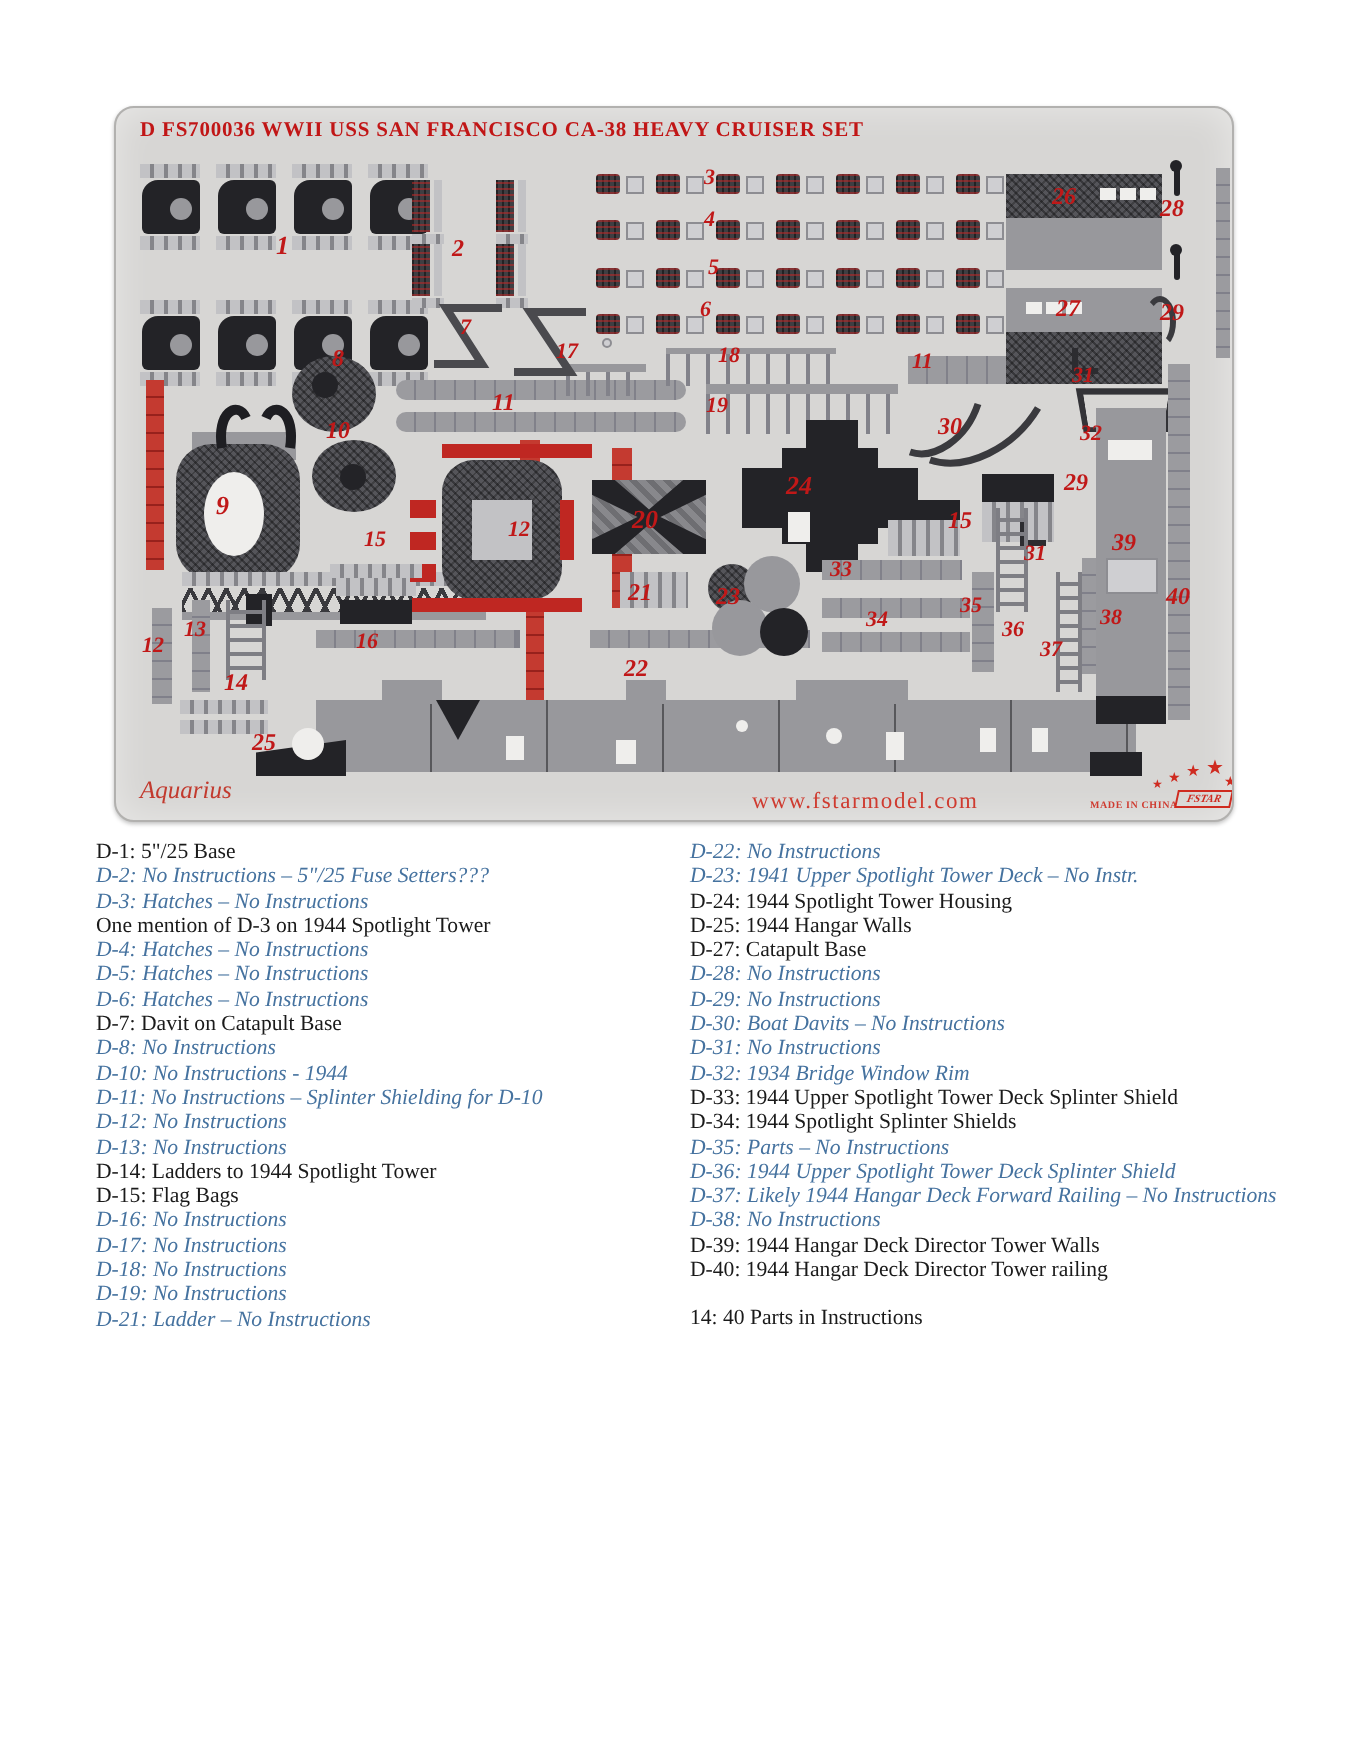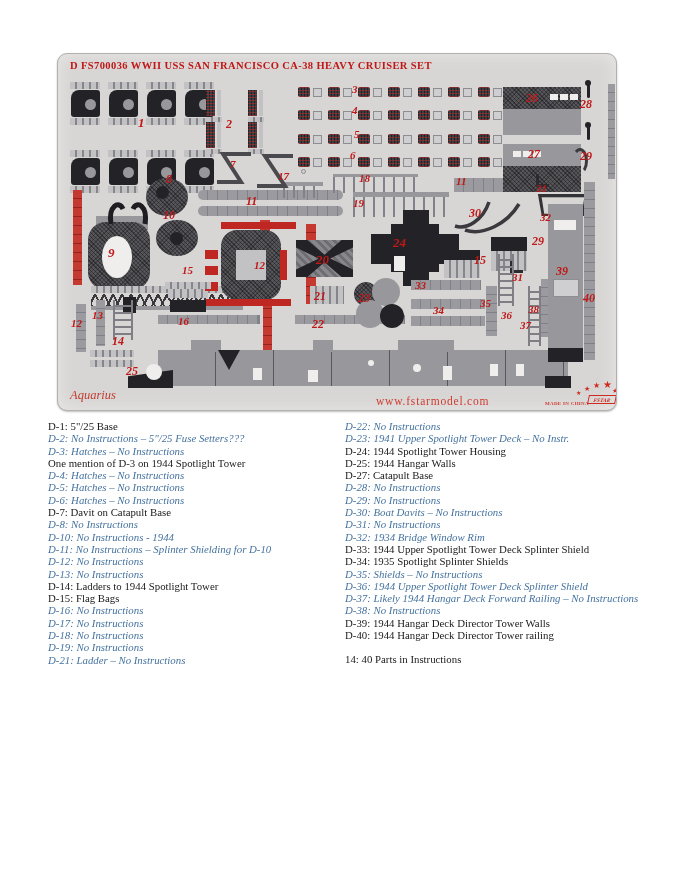--- a/index.html
+++ b/index.html
@@ -301,39 +301,39 @@
           <span class="lbl" style="left: 34px; top: 256px; font-size: 11px;">13</span>
           <span class="lbl" style="left: 54px; top: 281px; font-size: 12px;">14</span>
           <span class="lbl" style="left: 124px; top: 211px; font-size: 11px;">15</span>
           <span class="lbl" style="left: 416px; top: 200px; font-size: 12px;">15</span>
           <span class="lbl" style="left: 120px; top: 262px; font-size: 11px;">16</span>
           <span class="lbl" style="left: 220px; top: 117px; font-size: 11px;">17</span>
           <span class="lbl" style="left: 301px; top: 119px; font-size: 11px;">18</span>
           <span class="lbl" style="left: 295px; top: 144px; font-size: 11px;">19</span>
           <span class="lbl" style="left: 258px; top: 199px; font-size: 13px;">20</span>
           <span class="lbl" style="left: 256px; top: 236px; font-size: 12px;">21</span>
-          <span class="lbl" style="left: 254px; top: 264px; font-size: 12px; text-align: center;">22</span>
+          <span class="lbl" style="left: 254px; top: 274px; font-size: 12px; text-align: center;">22</span>
           <span class="lbl" style="left: 300px; top: 238px; font-size: 12px;">23</span>
           <span class="lbl" style="left: 335px; top: 182px; font-size: 13px;">24</span>
           <span class="lbl" style="left: 68px; top: 311px; font-size: 12px;">25</span>
           <span class="lbl" style="left: 468px; top: 38px; font-size: 12px; font-family: Liberation Serif, serif;">26</span>
           <span class="lbl" style="left: 470px; top: 94px; font-size: 12px;">27</span>
           <span class="lbl" style="left: 522px; top: 44px; font-size: 12px;">28</span>
           <span class="lbl" style="left: 522px; top: 96px; font-size: 12px;">29</span>
           <span class="lbl" style="left: 474px; top: 181px; font-size: 12px;">29</span>
           <span class="lbl" style="left: 411px; top: 153px; font-size: 12px;">30</span>
           <span class="lbl" style="left: 478px; top: 129px; font-size: 11px;">31</span>
           <span class="lbl" style="left: 454px; top: 218px; font-size: 11px;">31</span>
           <span class="lbl" style="left: 482px; top: 158px; font-size: 11px;">32</span>
           <span class="lbl" style="left: 357px; top: 226px; font-size: 11px;">33</span>
           <span class="lbl" style="left: 375px; top: 251px; font-size: 11px;">34</span>
           <span class="lbl" style="left: 422px; top: 244px; font-size: 11px;">35</span>
           <span class="lbl" style="left: 443px; top: 256px; font-size: 11px;">36</span>
           <span class="lbl" style="left: 462px; top: 266px; font-size: 11px;">37</span>
-          <span class="lbl" style="left: 470px; top: 250px; font-size: 11px;">38</span>
+          <span class="lbl" style="left: 492px; top: 250px; font-size: 11px;">38</span>
           <span class="lbl" style="left: 498px; top: 211px; font-size: 12px;">39</span>
           <span class="lbl" style="left: 525px; top: 238px; font-size: 12px;">40</span>
         </div>
       <div class="brand">Aquarius</div>
       <div class="website">www.fstarmodel.com</div>
       <div class="madein">MADE IN CHINA</div>
       <div class="logo">
         <span class="st" style="left:0;top:10px;font-size:6px;">★</span>
         <span class="st" style="left:8px;top:6px;font-size:7px;">★</span>
         <span class="st" style="left:17px;top:2px;font-size:8px;">★</span>
@@ -372,22 +372,22 @@
         <span class="ln b">D-23: 1941 Upper Spotlight Tower Deck – No Instr.</span>
         <span class="ln k">D-24: 1944 Spotlight Tower Housing</span>
         <span class="ln k">D-25: 1944 Hangar Walls</span>
         <span class="ln k">D-27: Catapult Base</span>
         <span class="ln b">D-28: No Instructions</span>
         <span class="ln b">D-29: No Instructions</span>
         <span class="ln b">D-30: Boat Davits – No Instructions</span>
         <span class="ln b">D-31: No Instructions</span>
         <span class="ln b">D-32: 1934 Bridge Window Rim</span>
         <span class="ln k">D-33: 1944 Upper Spotlight Tower Deck Splinter Shield</span>
-        <span class="ln k">D-34: 1935 Spotlight Splinter Shields</span>
-        <span class="ln b">D-35: Shields – No Instructions</span>
+        <span class="ln k">D-34: 1944 Spotlight Splinter Shields</span>
+        <span class="ln b">D-35: Parts – No Instructions</span>
         <span class="ln b">D-36: 1944 Upper Spotlight Tower Deck Splinter Shield</span>
         <span class="ln b">D-37: Likely 1944 Hangar Deck Forward Railing – No Instructions</span>
         <span class="ln b">D-38: No Instructions</span>
         <span class="ln k">D-39: 1944 Hangar Deck Director Tower Walls</span>
         <span class="ln k">D-40: 1944 Hangar Deck Director Tower railing</span>
         <span class="ln k gap">14: 40 Parts in Instructions</span>
       </div>
   </div>
 
 </div>

